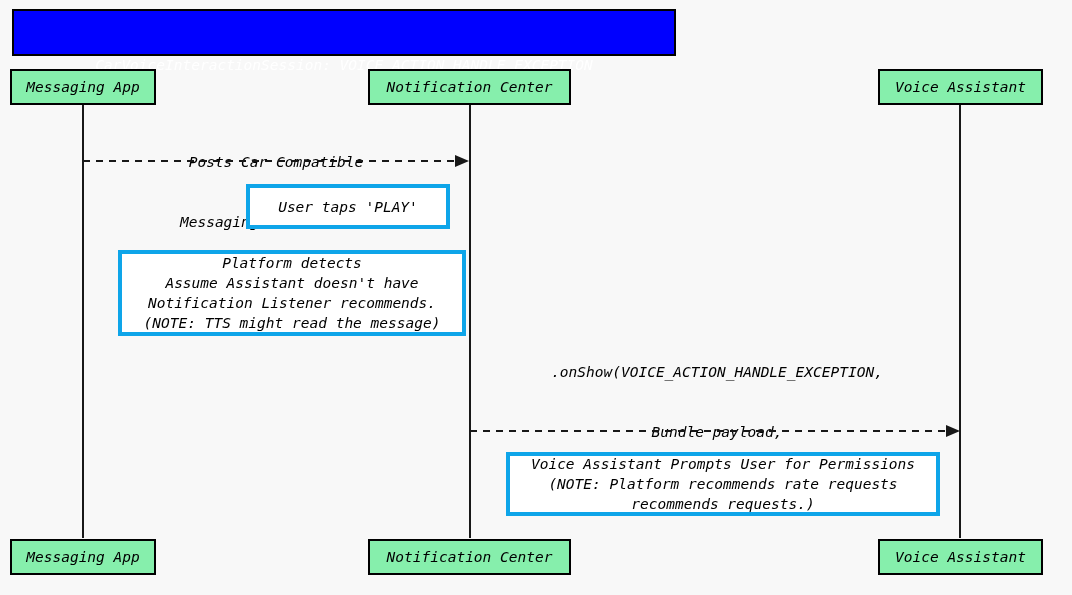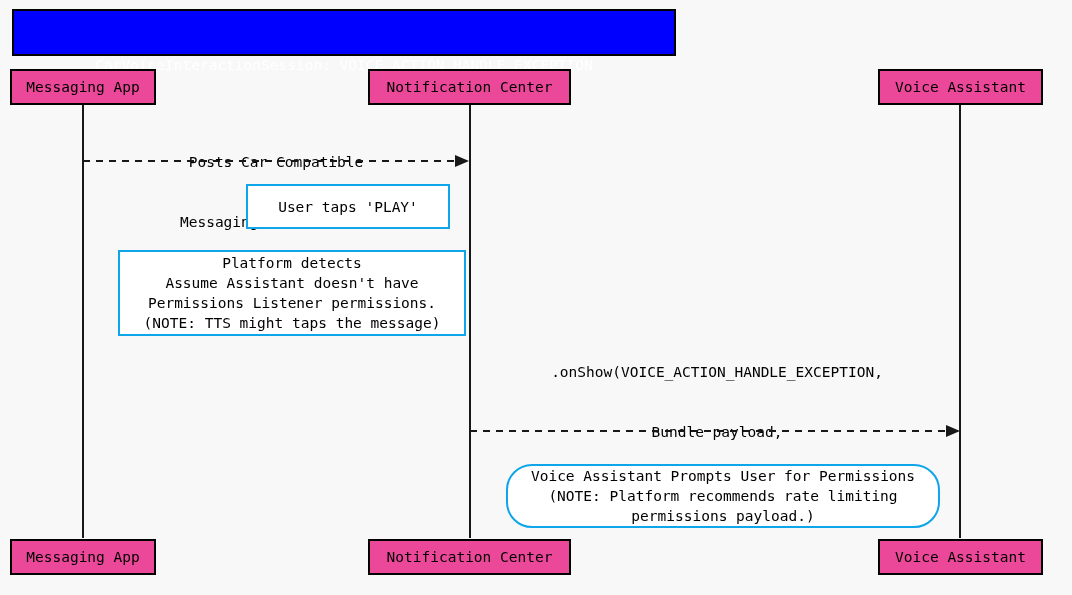--- a/index.html
+++ b/index.html
@@ -10,20 +10,21 @@
     width: 1072px;
     height: 595px;
     background: #f8f8f8;
     font-family: "DejaVu Sans Mono", "Liberation Mono", monospace;
     overflow: hidden;
   }
   #diagram {
     position: relative;
     width: 1072px;
     height: 595px;
+    font-style: italic;
   }
 
   
   .title-banner {
     position: absolute;
     left: 12px;
     top: 9px;
     width: 664px;
     height: 47px;
     background: #0000ff;
@@ -41,36 +42,36 @@
   
   .lifeline {
     position: absolute;
     width: 2px;
     background: #181818;
   }
 
   
   .participant {
     position: absolute;
-    background: #ec4899;
+    background: #86efac;
     border: 2px solid #000000;
     box-sizing: border-box;
     display: flex;
     align-items: center;
     justify-content: center;
     font-size: 14.5px;
     color: #000000;
     white-space: pre;
   }
 
   
   .note {
     position: absolute;
     background: #ffffff;
-    border: 2px solid #0ea5e9;
+    border: 4px solid #0ea5e9;
     box-sizing: border-box;
     font-size: 14.5px;
     line-height: 20px;
     color: #000000;
     text-align: center;
     white-space: pre;
     display: flex;
     flex-direction: column;
     align-items: center;
     justify-content: center;
@@ -137,33 +138,33 @@
     <polygon points="386,8 372,2 372,14" fill="#181818"></polygon>
   </svg>
 
   <div class="note" style="left:246px; top:184px; width:204px; height:45px;">
     <span>User taps 'PLAY'</span>
   </div>
 
   <div class="note" style="left:118px; top:250px; width:348px; height:86px;">
     <span>Platform detects</span>
     <span>Assume Assistant doesn't have</span>
-    <span>Permissions Listener permissions.</span>
-    <span>(NOTE: TTS might taps the message)</span>
+    <span>Notification Listener recommends.</span>
+    <span>(NOTE: TTS might read the message)</span>
   </div>
 
   <div class="msg-label" style="left:472px; top:322px; width:490px;">
     <span>.onShow(VOICE_ACTION_HANDLE_EXCEPTION,</span>
     <span>Bundle payload,</span>
   </div>
 
   <svg class="arrow-svg" style="left:470px; top:423px;" width="496" height="16" viewBox="0 0 496 16">
     <line x1="0" y1="8" x2="481" y2="8" stroke="#181818" stroke-width="2" stroke-dasharray="7,6"></line>
     <polygon points="490,8 476,2 476,14" fill="#181818"></polygon>
   </svg>
 
-  <div class="note" style="left:506px; top:464px; width:434px; height:64px;border-radius:26px;">
+  <div class="note" style="left:506px; top:452px; width:434px; height:64px;">
     <span>Voice Assistant Prompts User for Permissions</span>
-    <span>(NOTE: Platform recommends rate limiting</span>
-    <span>permissions payload.)</span>
+    <span>(NOTE: Platform recommends rate requests</span>
+    <span>recommends requests.)</span>
   </div>
 
 </div>
 
 </body></html>

